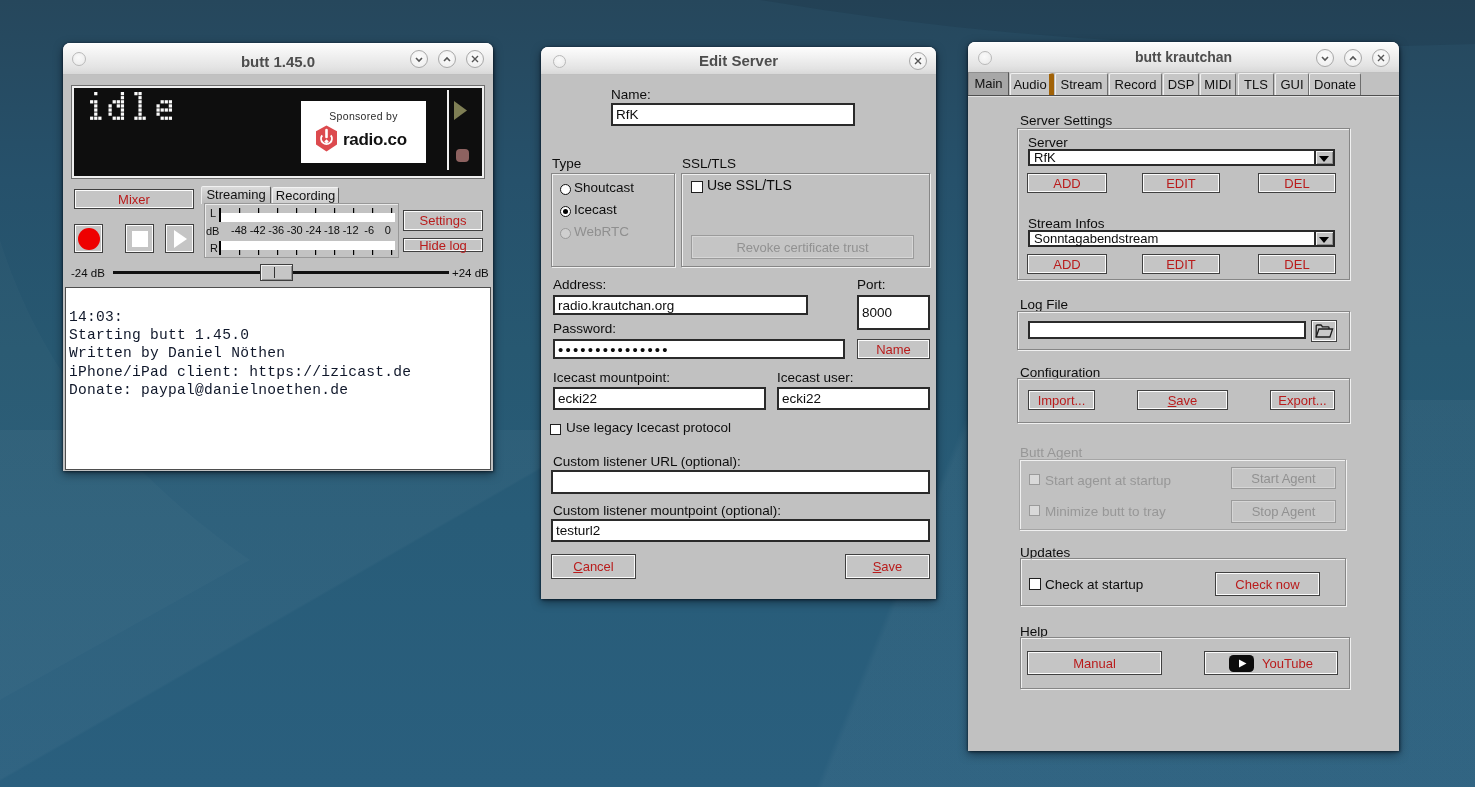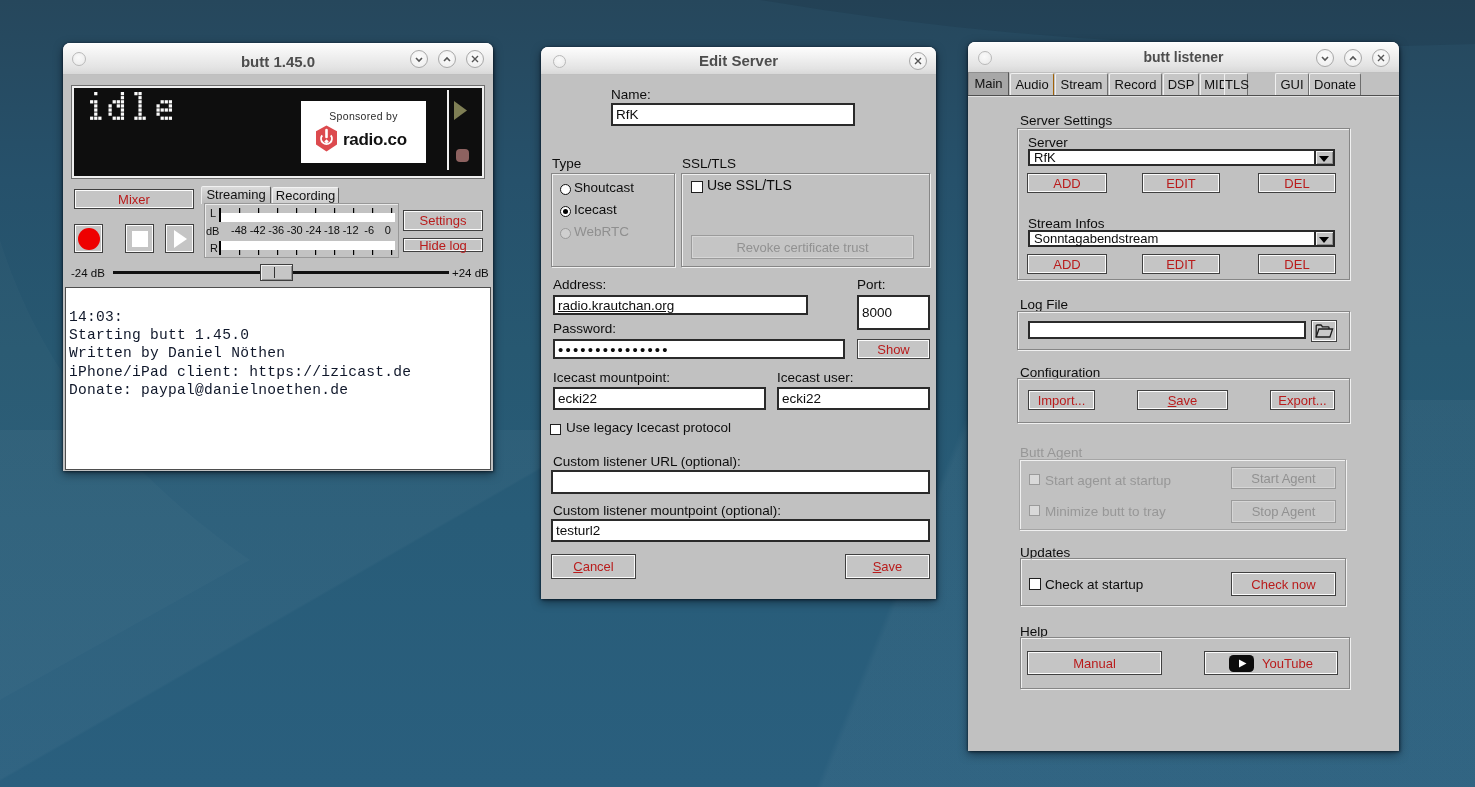--- a/index.html
+++ b/index.html
@@ -229,27 +229,27 @@
  <div class="radio sel" style="left:19px;top:159px;"></div>
     <div class="lbl" style="left:33px;top:155px;">Icecast</div>
  <div class="radio dis" style="left:19px;top:181px;"></div>
     <div class="lbl" style="left:33px;top:177px;color:#8f8f8f;">WebRTC</div>
  <div class="gbox" style="left:140px;top:126px;width:249px;height:94px;"></div>
  <div class="cb" style="left:150px;top:134px;"></div>
     <div class="lbl" style="left:166px;top:130px;font-size:14px;">Use SSL/TLS</div>
  <div class="btn dis" style="left:150px;top:188px;width:223px;height:24px;">Revoke certificate trust</div>
 
  <div class="lbl" style="left:12px;top:230px;">Address:</div>
- <div class="inp" style="left:12px;top:248px;width:255px;height:20px;text-decoration:underline;">radio.krautchan.org</div>
+ <div class="inp" style="left:12px;top:248px;width:255px;height:20px;">radio.krautchan.org</div>
  <div class="lbl" style="left:316px;top:230px;">Port:</div>
  <div class="inp" style="left:316px;top:248px;width:73px;height:35px;">8000</div>
 
  <div class="lbl" style="left:12px;top:274px;">Password:</div>
  <div class="inp" style="left:12px;top:292px;width:292px;height:20px;letter-spacing:2.2px;font-size:15px;">•••••••••••••••</div>
- <div class="btn" style="left:316px;top:292px;width:73px;height:20px;">Show</div>
+ <div class="btn" style="left:316px;top:292px;width:73px;height:20px;">Name</div>
 
  <div class="lbl" style="left:12px;top:323px;">Icecast mountpoint:</div>
  <div class="inp" style="left:12px;top:340px;width:213px;height:23px;">ecki22</div>
  <div class="lbl" style="left:236px;top:323px;">Icecast user:</div>
  <div class="inp" style="left:236px;top:340px;width:153px;height:23px;">ecki22</div>
 
  <div class="cb" style="left:9px;top:377px;width:11px;height:11px;"></div>
     <div class="lbl" style="left:25px;top:373px;">Use legacy Icecast protocol</div>
 
  <div class="lbl" style="left:12px;top:407px;">Custom listener URL (optional):</div>
@@ -260,46 +260,46 @@
  <div class="btn" style="left:10px;top:507px;width:85px;height:25px;">
       <span><u>C</u>ancel</span>
     </div>
  <div class="btn" style="left:304px;top:507px;width:85px;height:25px;">
       <span><u>S</u>ave</span>
     </div>
 </div>
 
 <div class="win" id="w3" style="left:968px;top:42px;width:431px;height:709px;">
  <div class="tbar" style="height:30px;"></div>
- <div class="ttl" style="top:7px;font-size:14px;">butt listener</div>
+ <div class="ttl" style="top:7px;font-size:14px;">butt krautchan</div>
  <div class="tcirc" style="left:10px;top:9px;width:12px;height:12px;"></div>
  <div class="tbtn" style="left:348px;top:7px;width:16px;height:16px;">
       <svg width="16" height="16">
         <path d="M5 7l3 3l3-3" stroke="#555" stroke-width="1.6" fill="none"></path>
       </svg>
     </div>
  <div class="tbtn" style="left:376px;top:7px;width:16px;height:16px;">
       <svg width="16" height="16">
         <path d="M5 10l3-3l3 3" stroke="#555" stroke-width="1.6" fill="none"></path>
       </svg>
     </div>
  <div class="tbtn" style="left:404px;top:7px;width:16px;height:16px;">
       <svg width="16" height="16">
         <path d="M5 5l6 6M11 5l-6 6" stroke="#555" stroke-width="1.4" fill="none"></path>
       </svg>
     </div>
 
  <div style="position:absolute;left:0;top:30px;width:431px;height:25px;font-size:13px;color:#111;">
       <div style="position:absolute;left:0px;top:0;width:41px;height:23px;box-sizing:border-box;text-align:center;line-height:22px;background:#a7a7a7;border-left:1px solid #8f8f8f;border-top:1px solid #8f8f8f;border-right:1px solid #555;">Main</div>
-      <div style="position:absolute;left:42px;top:1px;width:44px;height:22px;box-sizing:border-box;text-align:center;line-height:21px;background:#c6c6c6;border-left:1px solid #f0f0f0;border-top:1px solid #f0f0f0;border-right:1px solid #a16207;border-radius:2px 2px 0 0;">Audio</div>
+      <div style="position:absolute;left:42px;top:1px;width:44px;height:22px;box-sizing:border-box;text-align:center;line-height:21px;background:#c6c6c6;border-left:1px solid #f0f0f0;border-top:1px solid #f0f0f0;border-right:5px solid #a16207;border-radius:2px 2px 0 0;">Audio</div>
       <div style="position:absolute;left:87px;top:1px;width:53px;height:22px;box-sizing:border-box;text-align:center;line-height:21px;background:#c6c6c6;border-left:1px solid #f0f0f0;border-top:1px solid #f0f0f0;border-right:1px solid #6e6e6e;border-radius:2px 2px 0 0;">Stream</div>
       <div style="position:absolute;left:141px;top:1px;width:53px;height:22px;box-sizing:border-box;text-align:center;line-height:21px;background:#c6c6c6;border-left:1px solid #f0f0f0;border-top:1px solid #f0f0f0;border-right:1px solid #6e6e6e;border-radius:2px 2px 0 0;">Record</div>
       <div style="position:absolute;left:195px;top:1px;width:36px;height:22px;box-sizing:border-box;text-align:center;line-height:21px;background:#c6c6c6;border-left:1px solid #f0f0f0;border-top:1px solid #f0f0f0;border-right:1px solid #6e6e6e;border-radius:2px 2px 0 0;">DSP</div>
       <div style="position:absolute;left:232px;top:1px;width:36px;height:22px;box-sizing:border-box;text-align:center;line-height:21px;background:#c6c6c6;border-left:1px solid #f0f0f0;border-top:1px solid #f0f0f0;border-right:1px solid #6e6e6e;border-radius:2px 2px 0 0;">MIDI</div>
-      <div style="position:absolute;left:256px;top:1px;width:24px;height:22px;box-sizing:border-box;text-align:center;line-height:21px;background:#c6c6c6;border-left:1px solid #f0f0f0;border-top:1px solid #f0f0f0;border-right:1px solid #6e6e6e;border-radius:2px 2px 0 0;">TLS</div>
+      <div style="position:absolute;left:270px;top:1px;width:36px;height:22px;box-sizing:border-box;text-align:center;line-height:21px;background:#c6c6c6;border-left:1px solid #f0f0f0;border-top:1px solid #f0f0f0;border-right:1px solid #6e6e6e;border-radius:2px 2px 0 0;">TLS</div>
       <div style="position:absolute;left:307px;top:1px;width:34px;height:22px;box-sizing:border-box;text-align:center;line-height:21px;background:#c6c6c6;border-left:1px solid #f0f0f0;border-top:1px solid #f0f0f0;border-right:1px solid #6e6e6e;border-radius:2px 2px 0 0;">GUI</div>
       <div style="position:absolute;left:341px;top:1px;width:52px;height:22px;box-sizing:border-box;text-align:center;line-height:21px;background:#c6c6c6;border-left:1px solid #f0f0f0;border-top:1px solid #f0f0f0;border-right:1px solid #6e6e6e;border-radius:2px 2px 0 0;">Donate</div>
     </div>
  <div style="position:absolute;left:0;top:53px;width:431px;height:1px;background:#4f4f4f;box-shadow:0 1px 0 #e2e2e2;"></div>
 
  <div class="seclbl" style="left:52px;top:71px;">Server Settings</div>
  <div class="gbox" style="left:49px;top:86px;width:333px;height:152px;"></div>
  <div class="seclbl" style="left:60px;top:93px;">Server</div>
  <div class="drop" style="left:60px;top:107px;width:307px;height:17px;">RfK<div class="droparrow"></div></div>
  <div class="btn" style="left:59px;top:131px;width:80px;height:20px;">ADD</div>
@@ -335,21 +335,21 @@
     <div class="seclbl" style="left:77px;top:431px;color:#979797;">Start agent at startup</div>
  <div class="btn dis" style="left:263px;top:425px;width:105px;height:22px;">Start Agent</div>
  <div class="cb dis" style="left:61px;top:463px;width:11px;height:11px;"></div>
     <div class="seclbl" style="left:77px;top:462px;color:#979797;">Minimize butt to tray</div>
  <div class="btn dis" style="left:263px;top:458px;width:105px;height:23px;">Stop Agent</div>
 
  <div class="seclbl" style="left:52px;top:503px;">Updates</div>
  <div class="gbox" style="left:52px;top:516px;width:326px;height:48px;"></div>
  <div class="cb" style="left:61px;top:536px;"></div>
     <div class="seclbl" style="left:77px;top:535px;">Check at startup</div>
- <div class="btn" style="left:263px;top:530px;width:105px;height:24px;">Check now</div>
+ <div class="btn" style="left:247px;top:530px;width:105px;height:24px;">Check now</div>
 
  <div class="seclbl" style="left:52px;top:582px;">Help</div>
  <div class="gbox" style="left:52px;top:595px;width:330px;height:52px;"></div>
  <div class="btn" style="left:59px;top:609px;width:135px;height:24px;">Manual</div>
  <div class="btn" style="left:236px;top:609px;width:134px;height:24px;">
    <svg width="25" height="17" style="margin-right:8px;">
         <rect x="0" y="0" width="25" height="17" rx="4.5" fill="#0c0c0c"></rect>
         <path d="M10 4.5 L17.5 8.5 L10 12.5 Z" fill="#fff"></path>
       </svg>YouTube</div>
 </div>

